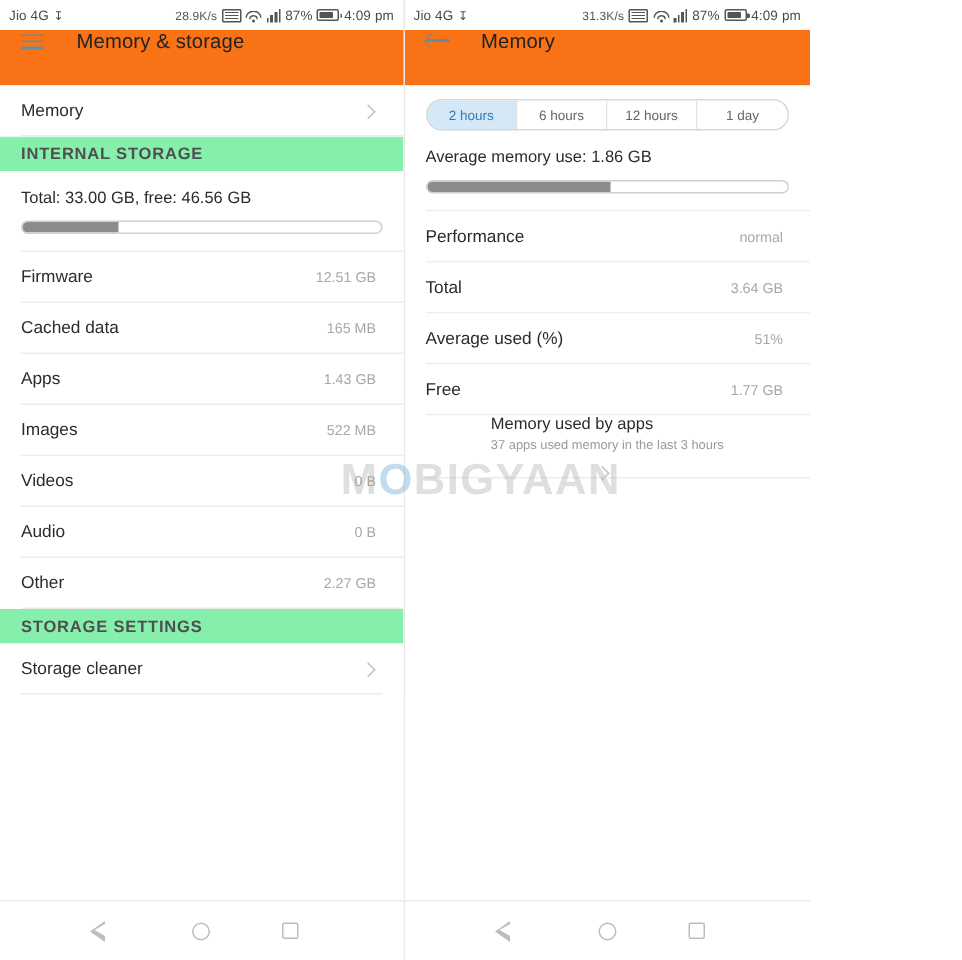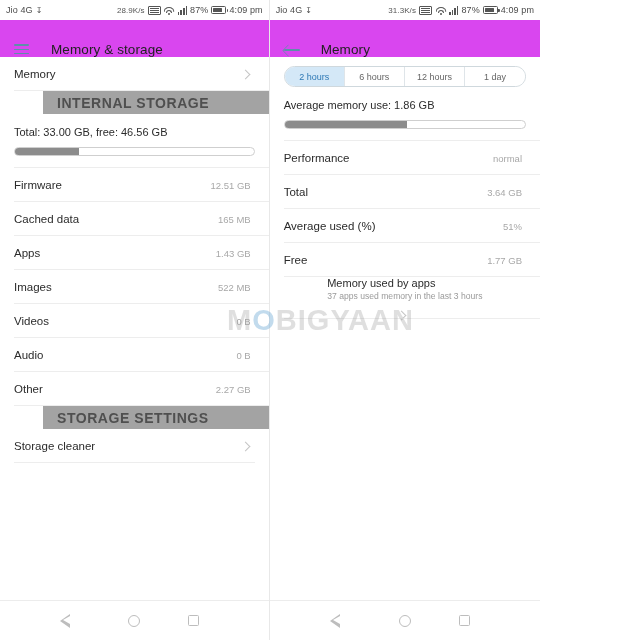--- a/index.html
+++ b/index.html
@@ -55,22 +55,22 @@
   .ico-batt::after{
     content:"";position:absolute;right:-3px;top:2px;width:1.6px;height:3px;
     background:#555;border-radius:0 1px 1px 0;
   }
   .ico-batt i{
     position:absolute;left:1px;top:1px;bottom:1px;width:9px;background:#555;border-radius:.5px;
   }
 
   
   .appbar {
-    height:37px; flex:0 0 37px; display:flex; align-items:flex-end;
-    padding:0 14px; background:#d946ef;
+    height:37px; flex:0 0 37px; display:flex; align-items:flex-start;
+    padding:0 14px; background:#f97316;
   }
   .appbar .navico { width:26px; display:flex; align-items:center; }
   .hamburger { width:15px; }
   .hamburger span {
     display:block;height:1.6px;background:#5d8fa8;border-radius:2px;margin:2.6px 0;
   }
   .backarrow { width:17px;height:14px;position:relative;}
   .backarrow::before{
     content:"";position:absolute;left:0;top:6px;width:16px;height:1.6px;background:#5d8fa8;border-radius:2px;
   }
@@ -96,24 +96,23 @@
   }
   .row.last::after{ left:14px; right:14px; }
   .row .lbl { font-size:11.5px; color:#2b2b2b; }
   .row .val { font-size:9.5px; color:#a8a8a8; padding-right:4px;}
   .chev {
     width:7px;height:7px;border-right:1.3px solid #c4c4c4;border-top:1.3px solid #c4c4c4;
     transform:rotate(45deg); margin-right:6px;
   }
 
   .section-head {
-    background:#a3a3a3; height:23px; display:flex; align-items:center;
-    padding:0 14px; font-size:14px; color:#4f4f4f; letter-spacing:.55px;
+    background:#86efac; height:23px; display:flex; align-items:center;
+    padding:0 14px; font-size:11px; color:#4f4f4f; letter-spacing:.55px;
     font-weight:bold;
-    margin-left:43px;
   }
 
   .totals { padding:12px 14px 0 14px; font-size:11px; color:#2b2b2b; }
 
   .bar-wrap { padding:9px 14px 11px 14px; }
   .bar {
     height:9px; border:1px solid #cfcfcf; border-radius:5px; background:#fff; overflow:hidden;
   }
   .bar > i { display:block; height:100%; background:#8c8c8c; }
   .bar-sep { height:1px; background:#ededed; margin:0 0 0 14px; }

